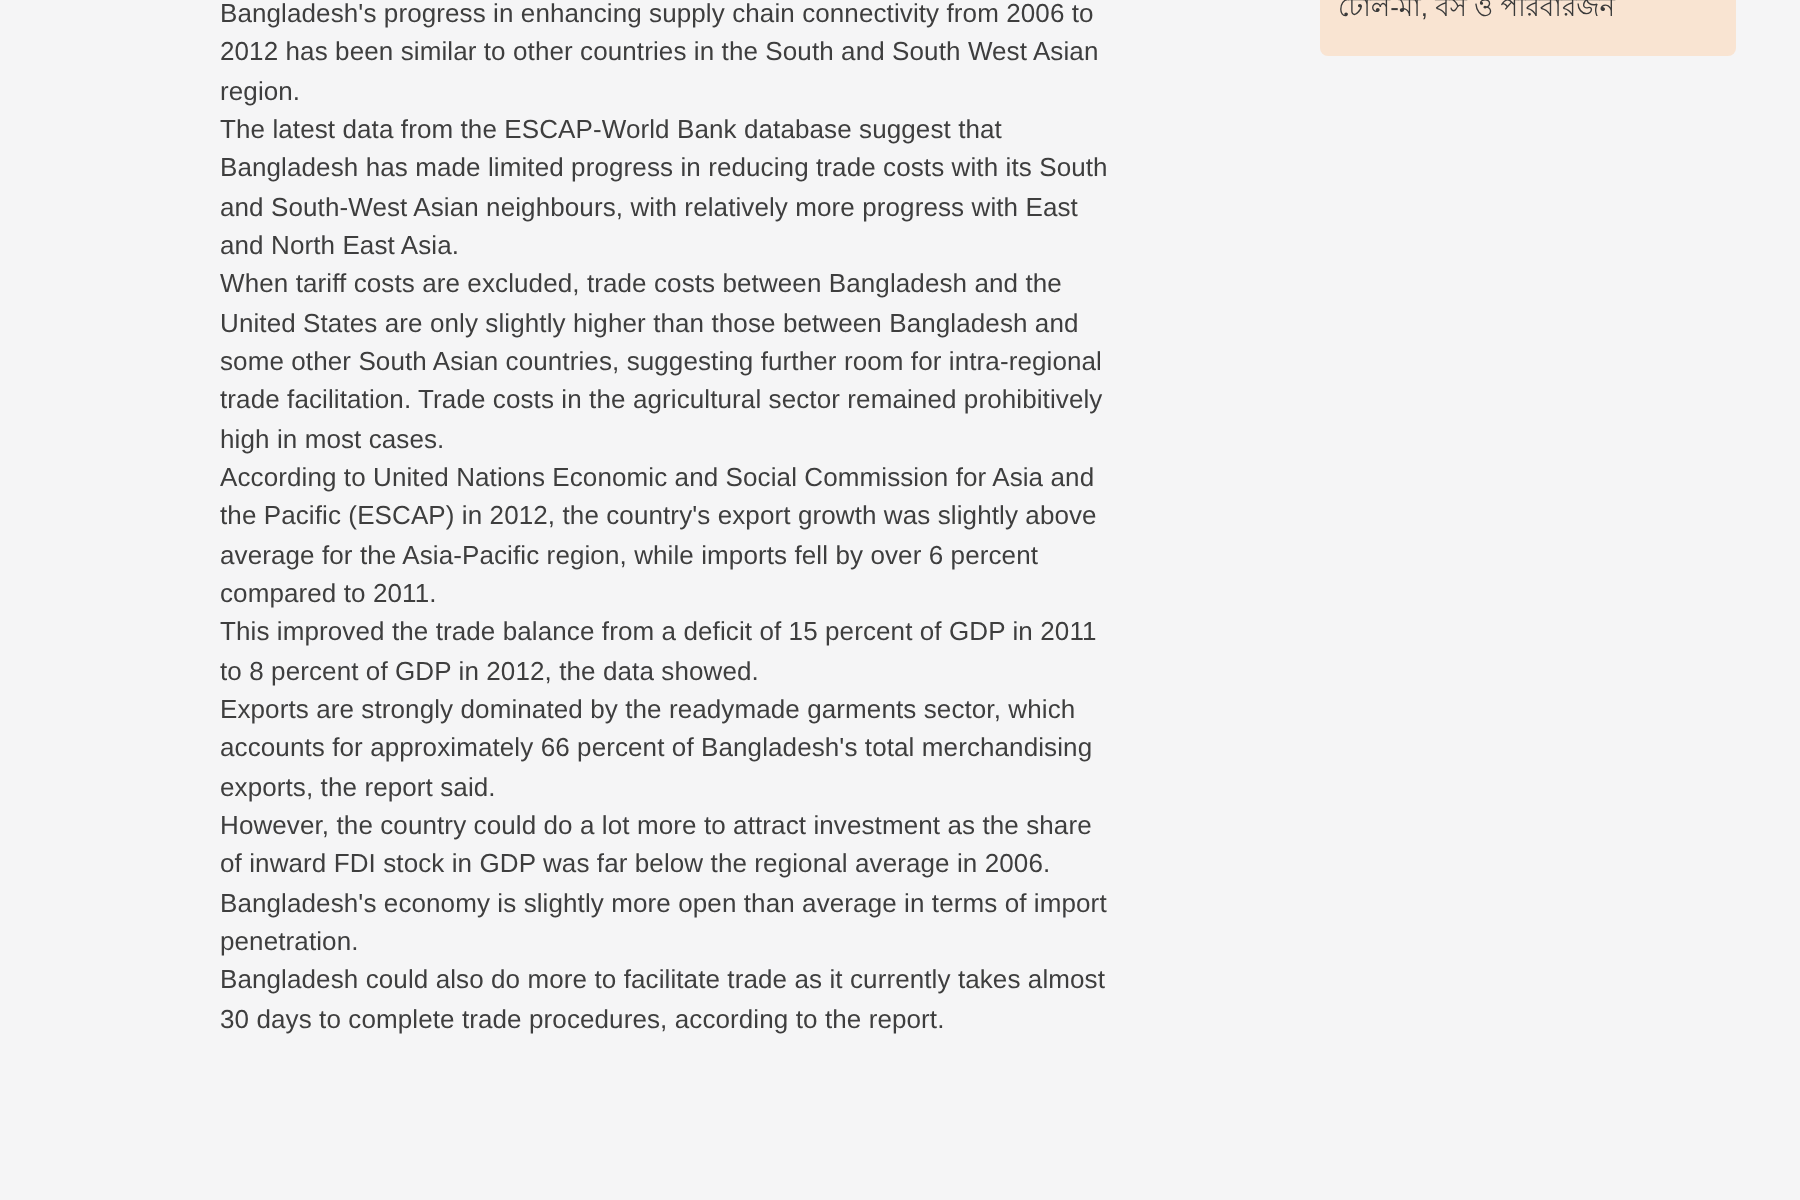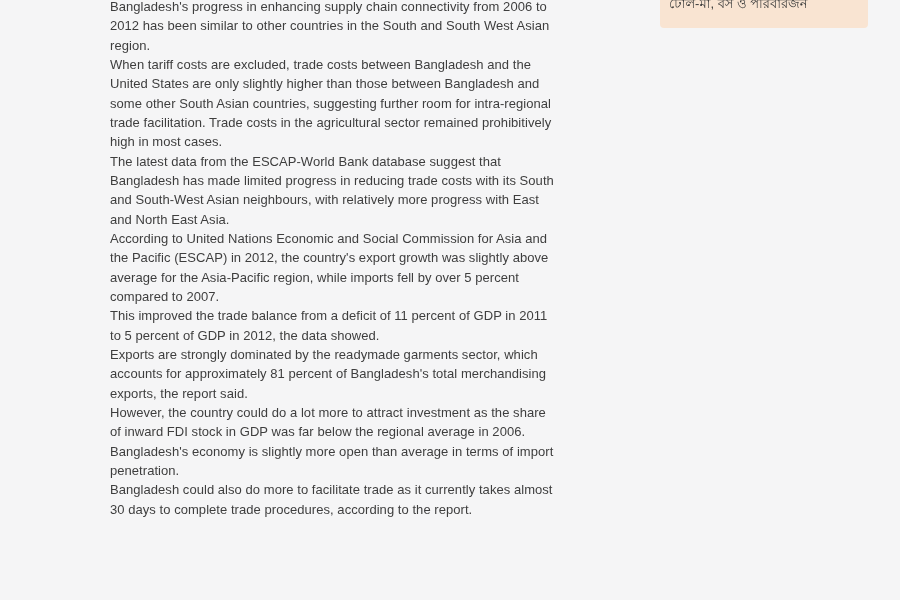--- a/index.html
+++ b/index.html
@@ -58,25 +58,25 @@
     overflow: hidden;
   }
 </style>
 </head>
 <body>
 
 <div class="viewport">
 
   <div class="article-body">
       <p class="para">Bangladesh's progress in enhancing supply chain connectivity from 2006 to 2012 has been similar to other countries in the South and South West Asian region.</p>
+      <p class="para">The latest data from the ESCAP-World Bank database suggest that Bangladesh has made limited progress in reducing trade costs with its South and South-West Asian neighbours, with relatively more progress with East and North East Asia.</p>
       <p class="para">When tariff costs are excluded, trade costs between Bangladesh and the United States are only slightly higher than those between Bangladesh and some other South Asian countries, suggesting further room for intra-regional trade facilitation. Trade costs in the agricultural sector remained prohibitively high in most cases.</p>
-      <p class="para">The latest data from the ESCAP-World Bank database suggest that Bangladesh has made limited progress in reducing trade costs with its South and South-West Asian neighbours, with relatively more progress with East and North East Asia.</p>
-      <p class="para">According to United Nations Economic and Social Commission for Asia and the Pacific (ESCAP) in 2012, the country's export growth was slightly above average for the Asia-Pacific region, while imports fell by over 5 percent compared to 2007.</p>
-      <p class="para">This improved the trade balance from a deficit of 11 percent of GDP in 2011 to 5 percent of GDP in 2012, the data showed.</p>
-      <p class="para">Exports are strongly dominated by the readymade garments sector, which accounts for approximately 81 percent of Bangladesh's total merchandising exports, the report said.</p>
+      <p class="para">According to United Nations Economic and Social Commission for Asia and the Pacific (ESCAP) in 2012, the country's export growth was slightly above average for the Asia-Pacific region, while imports fell by over 6 percent compared to 2011.</p>
+      <p class="para">This improved the trade balance from a deficit of 15 percent of GDP in 2011 to 8 percent of GDP in 2012, the data showed.</p>
+      <p class="para">Exports are strongly dominated by the readymade garments sector, which accounts for approximately 66 percent of Bangladesh's total merchandising exports, the report said.</p>
       <p class="para">However, the country could do a lot more to attract investment as the share of inward FDI stock in GDP was far below the regional average in 2006.</p>
       <p class="para">Bangladesh's economy is slightly more open than average in terms of import penetration.</p>
       <p class="para">Bangladesh could also do more to facilitate trade as it currently takes almost 30 days to complete trade procedures, according to the report.</p>
     </div>
 
   <div class="promo-box">
     <div class="promo-text">ঢোল-মা, বস ও পরিবারজন</div>
   </div>
 
 </div>

